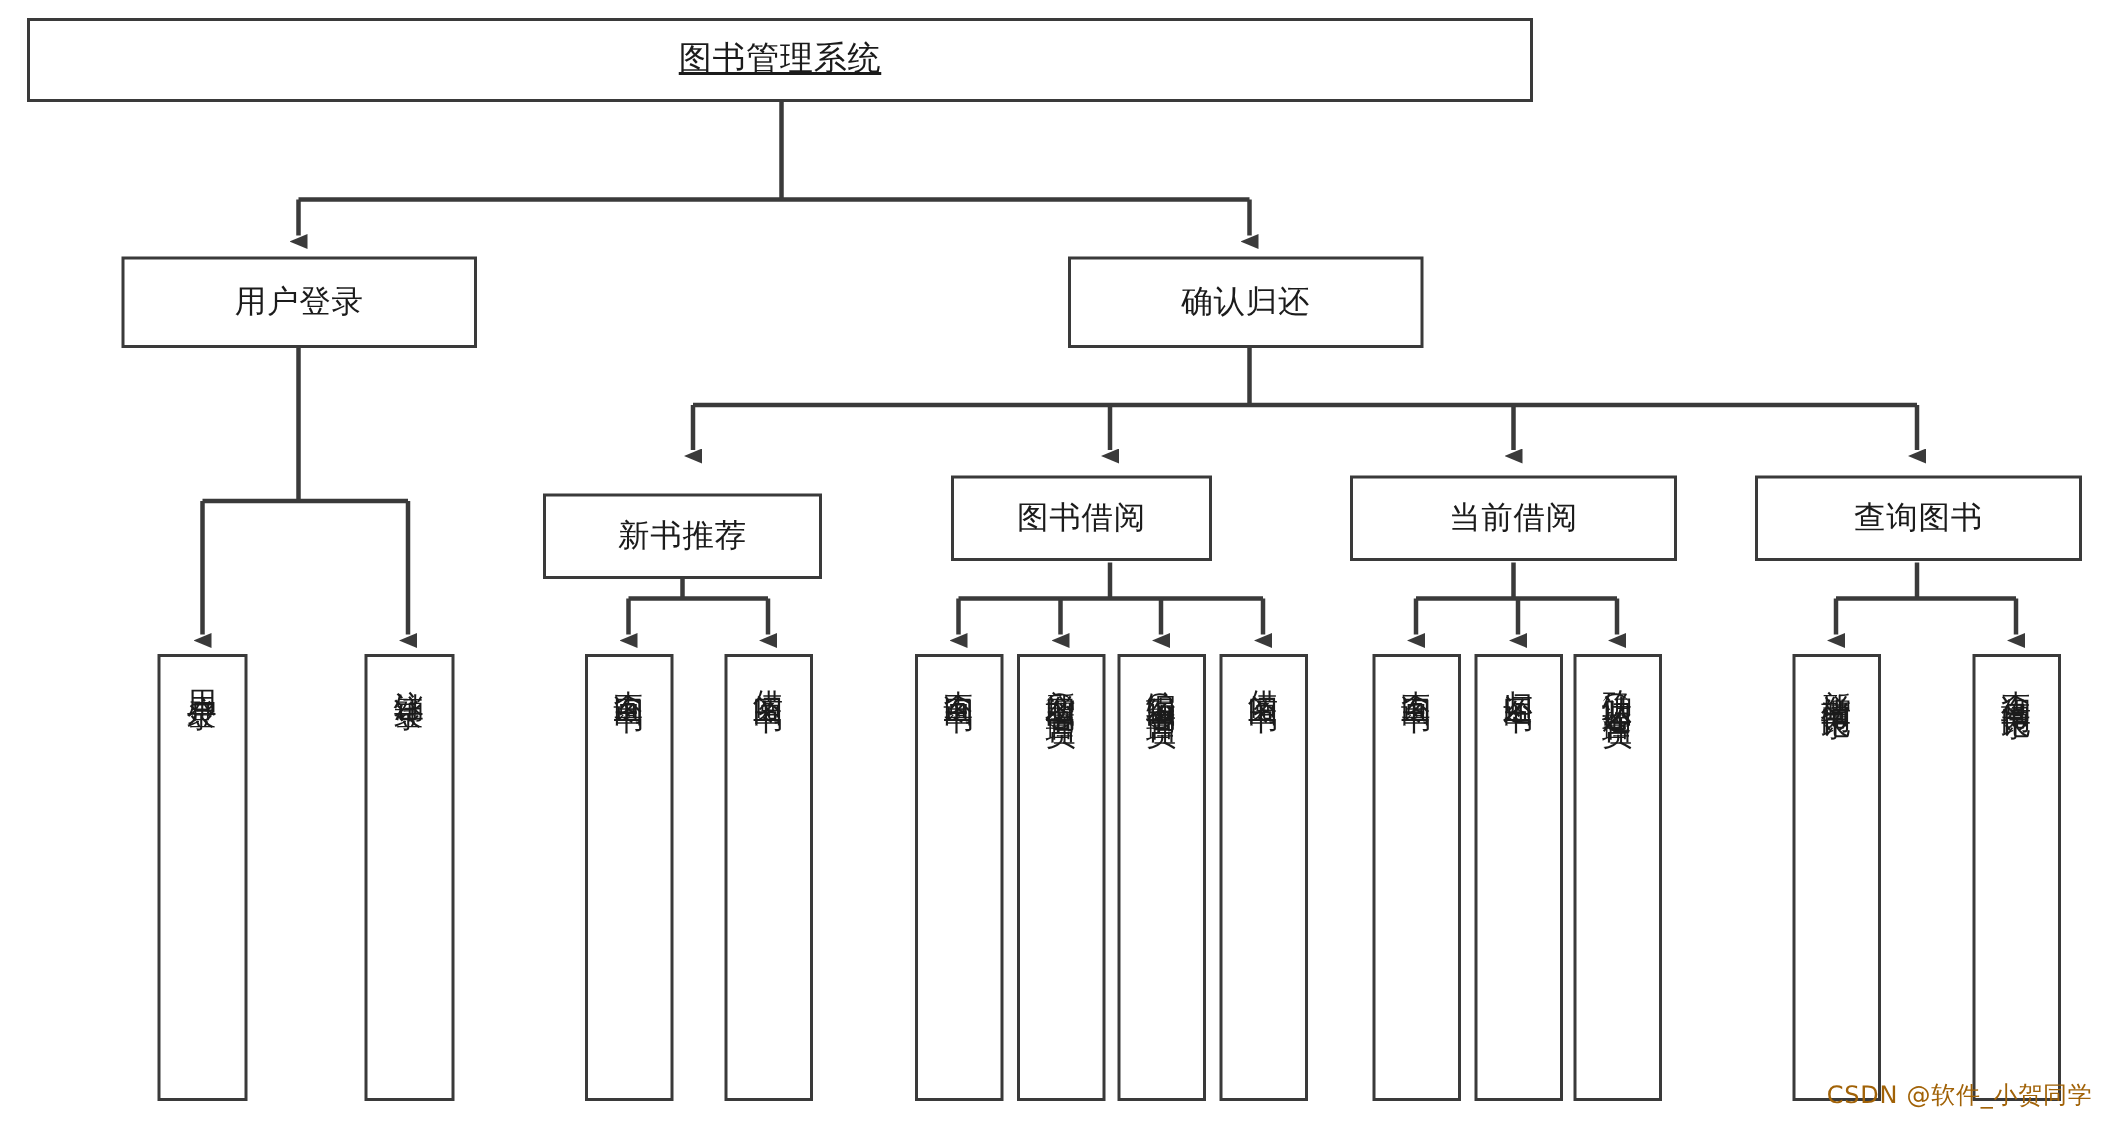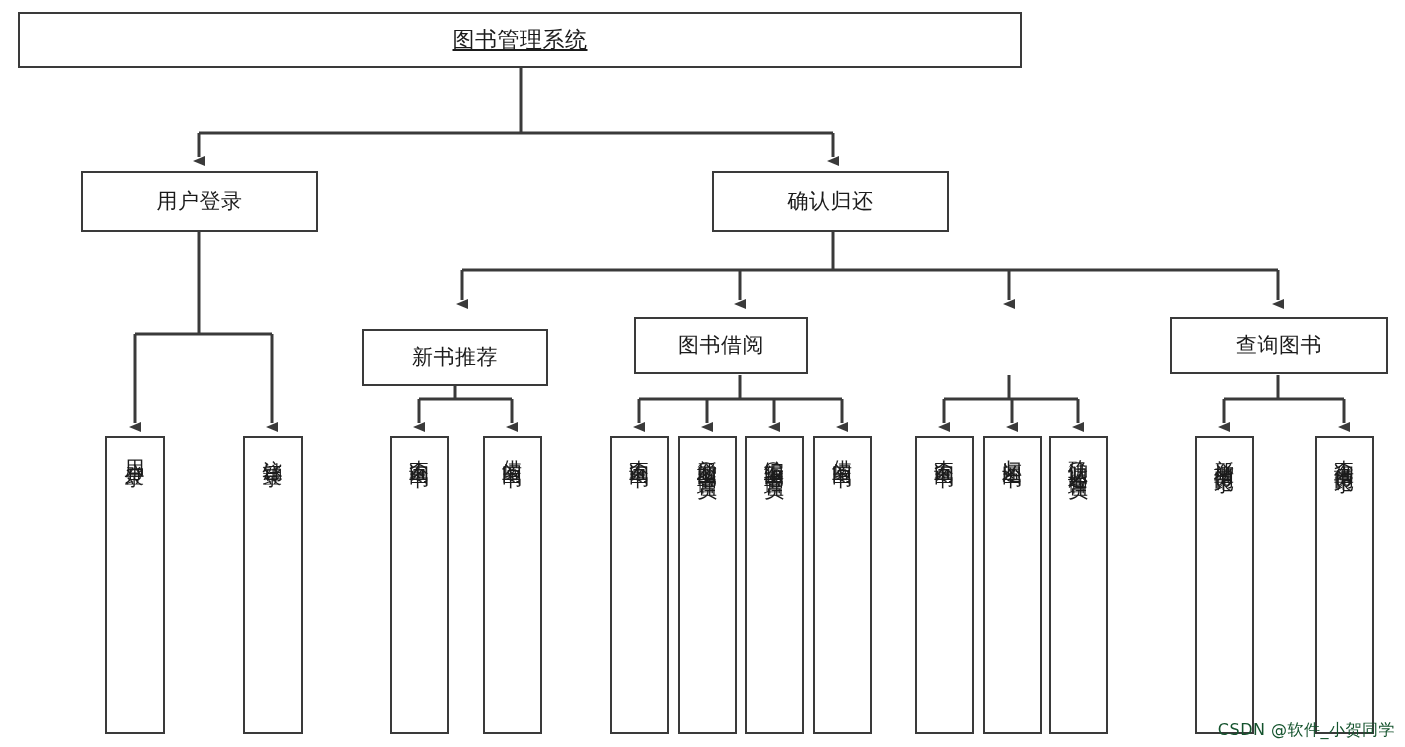--- a/index.html
+++ b/index.html
@@ -56,21 +56,21 @@
   }
   .node-box.root .node-label {
     font-size: 22px;
     text-decoration: underline;
   }
   #watermark {
     position: absolute;
     right: 10px;
     bottom: 6px;
     font-size: 16px;
-    color: #14532d;
+    color: #a16207;
     letter-spacing: 0.5px;
     user-select: none;
     margin-top: 44px;
   }
 </style>
 </head>
 <body>
 
 <div id="canvas">
 
@@ -134,20 +134,23 @@
   <div class="node-box" style="left:712px; top:171px; width:237px; height:61px;">
     <span class="node-label">确认归还</span>
   </div>
 
   <div class="node-box" style="left:362px; top:317px; width:186px; height:57px;margin-top:12px;">
     <span class="node-label">新书推荐</span>
   </div>
   <div class="node-box" style="left:634px; top:317px; width:174px; height:57px;">
     <span class="node-label">图书借阅</span>
   </div>
+  <div class="node-box" style="left:900px; top:317px; width:218px; height:57px;">
+    <span class="node-label">当前借阅</span>
+  </div>
   <div class="node-box" style="left:1170px; top:317px; width:218px; height:57px;">
     <span class="node-label">查询图书</span>
   </div>
 
   <div class="node-box vertical" style="left:105px; top:436px; width:60px; height:298px;">
     <span class="node-label">用户登录</span>
   </div>
   <div class="node-box vertical" style="left:243px; top:436px; width:60px; height:298px;">
     <span class="node-label">注销登录</span>
   </div>

